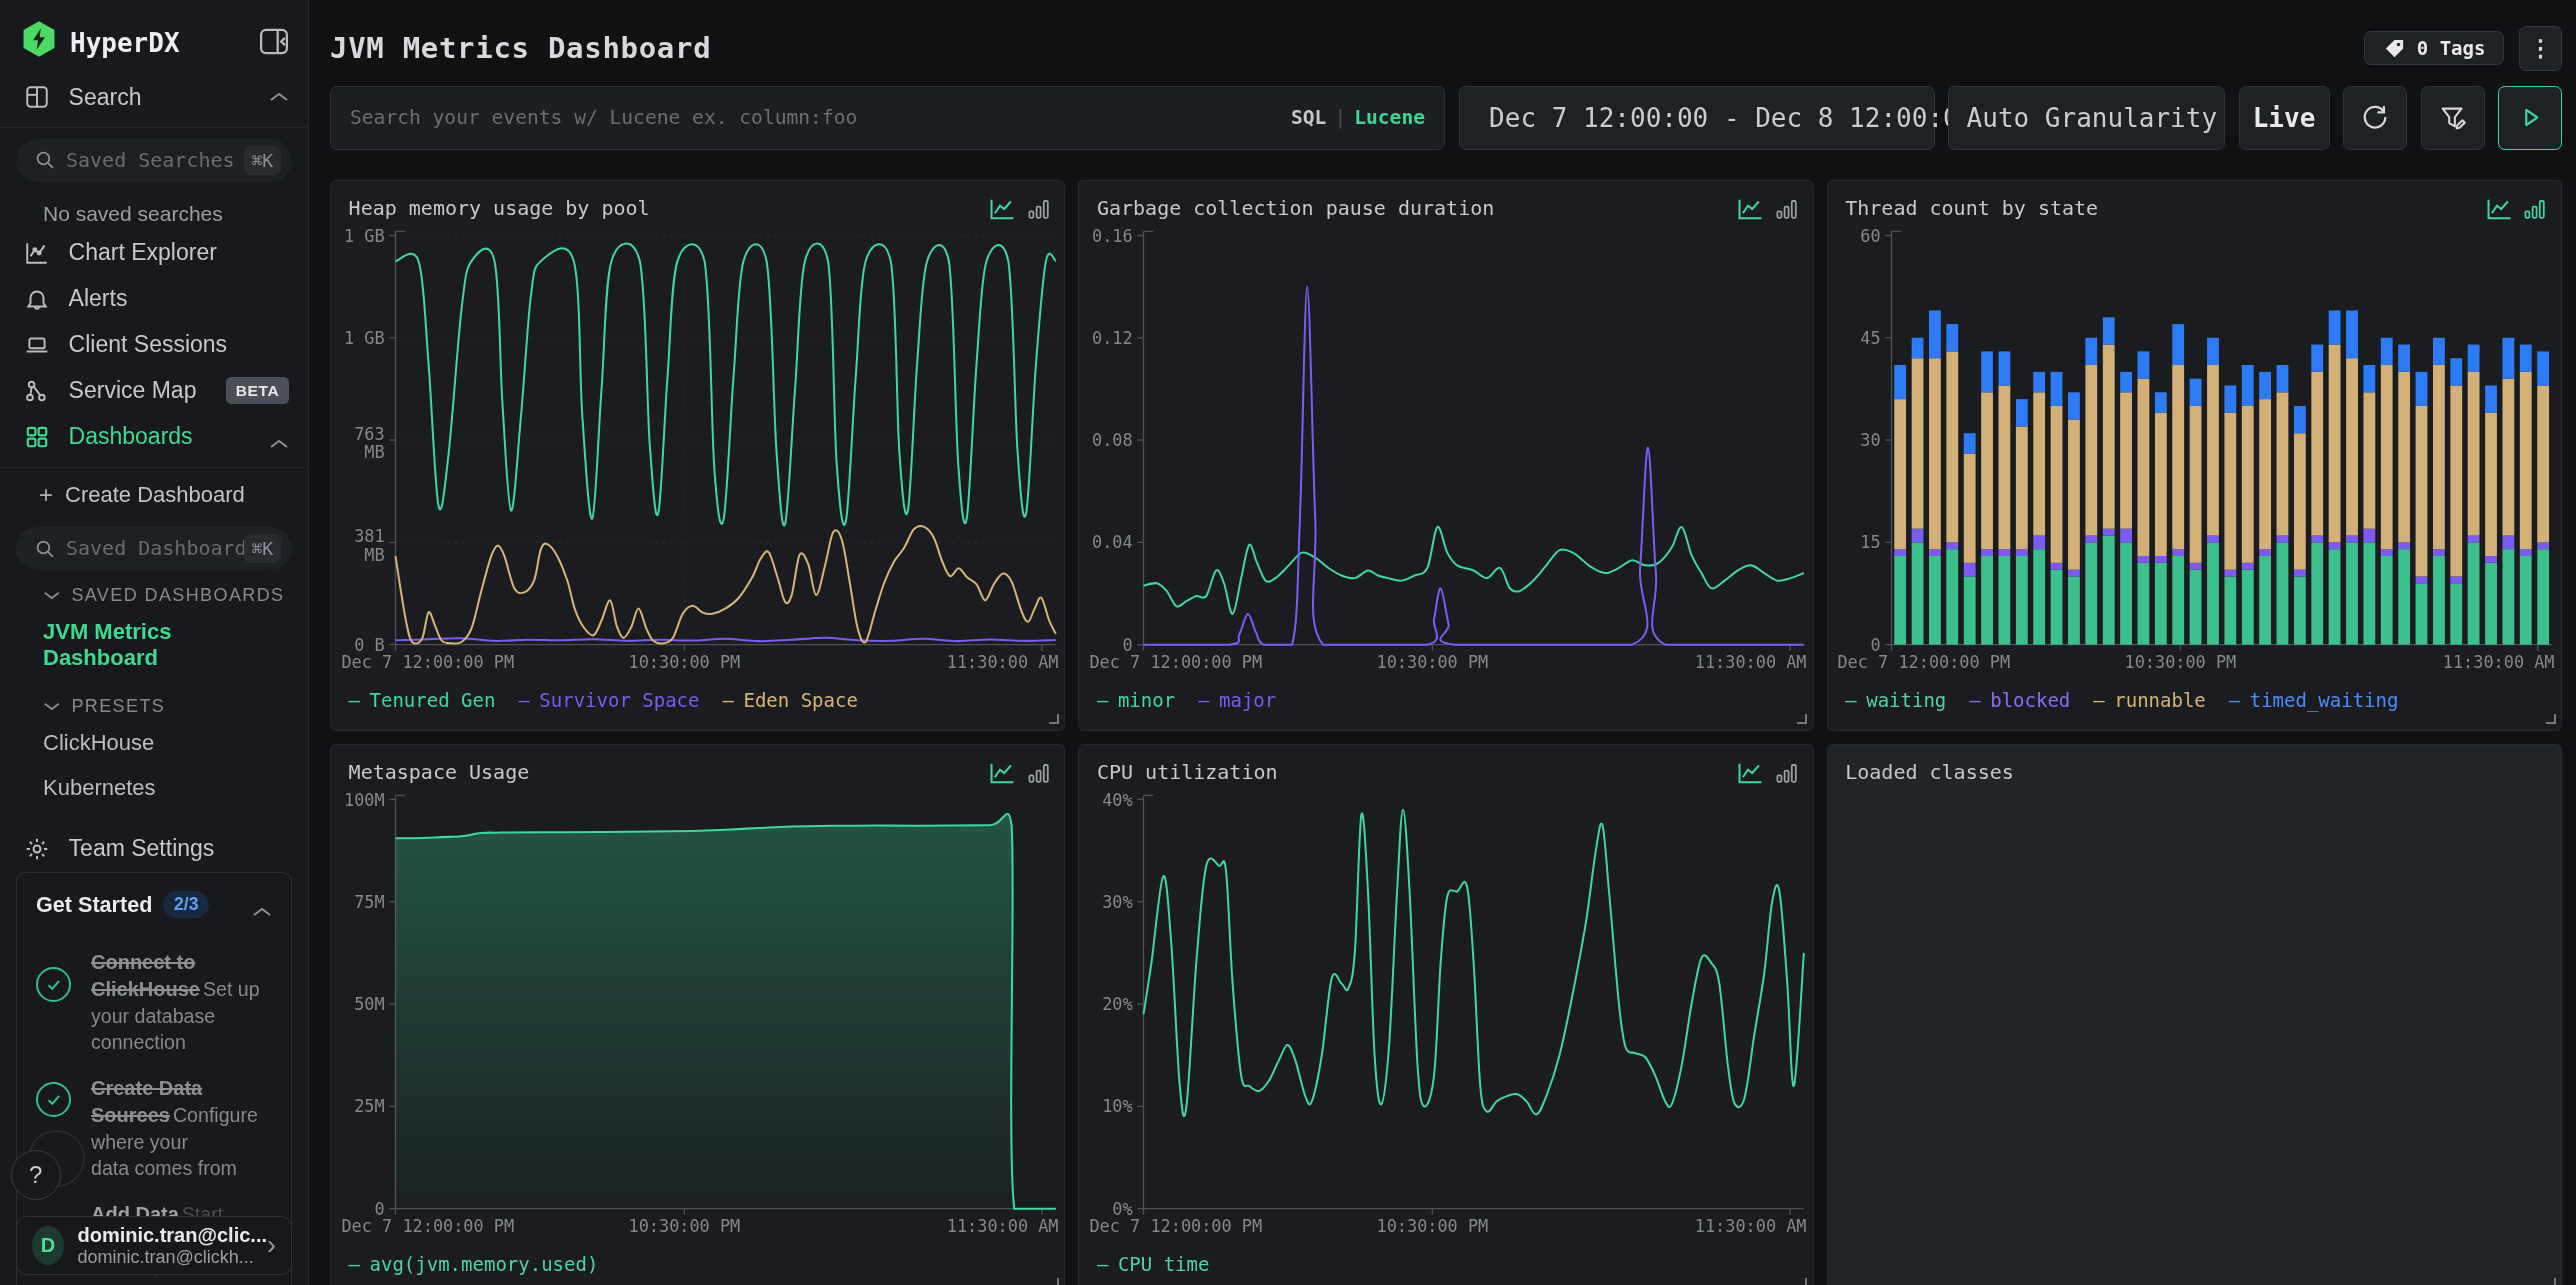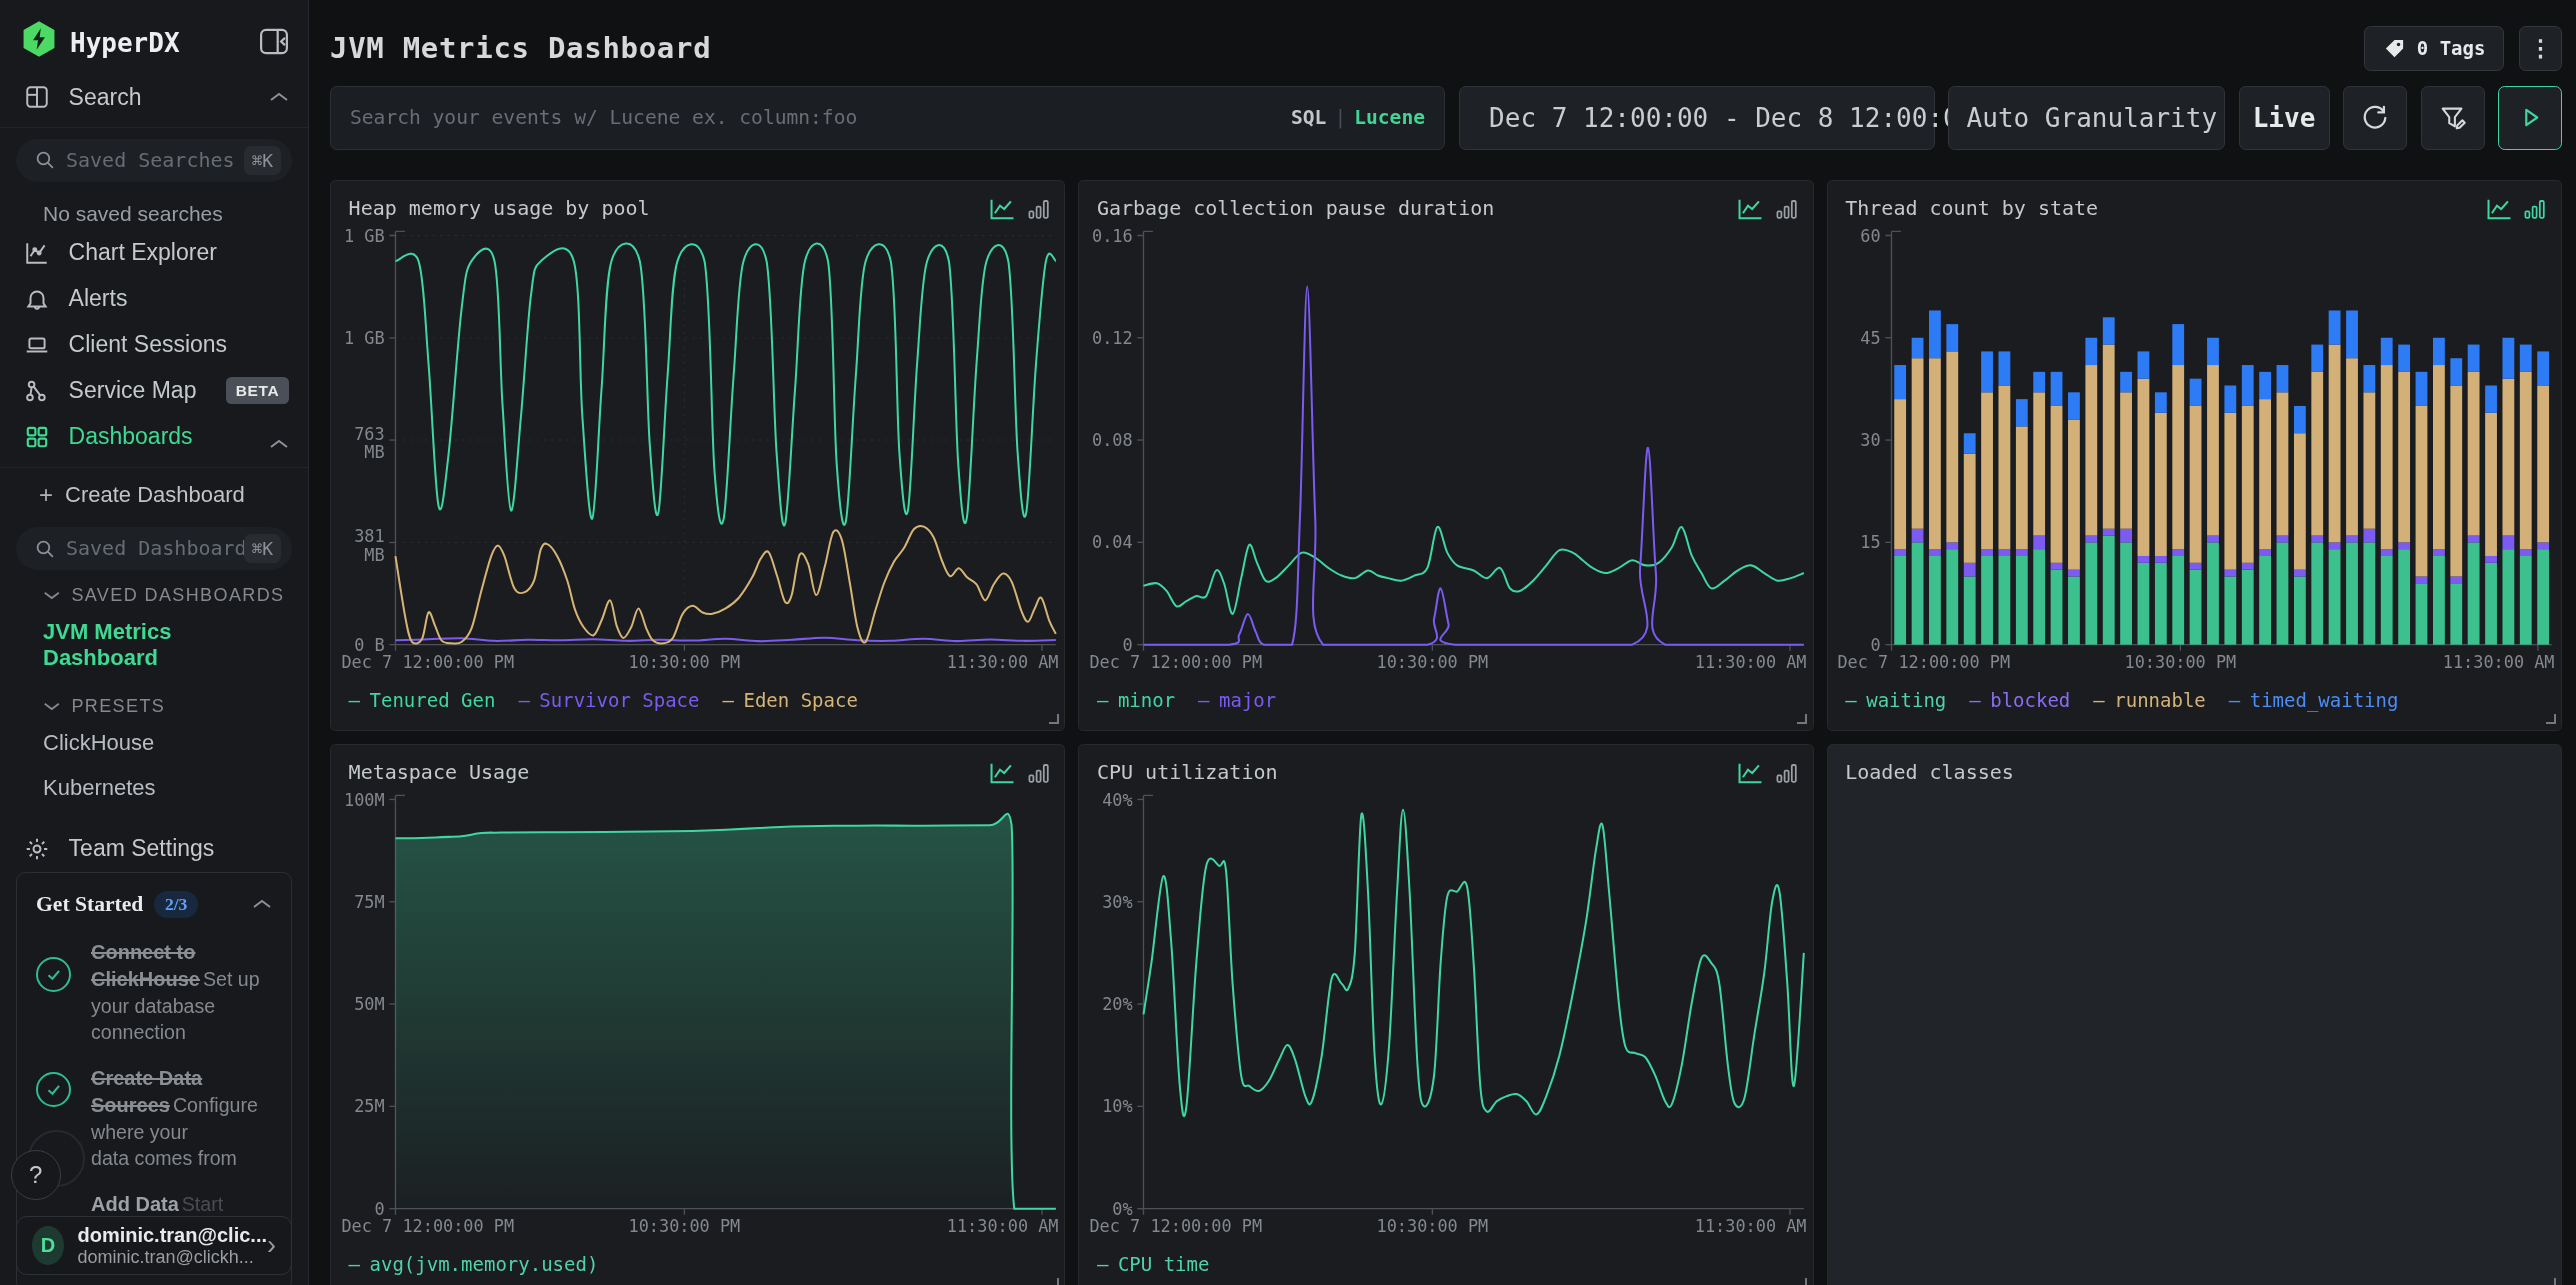--- a/index.html
+++ b/index.html
@@ -42,21 +42,21 @@
   .sb-section{display:flex;align-items:center;padding:15px 19px 4px 43px;font-size:18px;
     letter-spacing:1.4px;color:#85898f;}
   .sb-section svg{margin-right:10.8px;}
   .sb-link{padding:9.5px 19px 9.5px 43px;font-size:22px;color:#b9bcc0;}
   .sb-link.green{color:var(--link);font-weight:bold;}
   .chev{margin-left:auto;}
 
   
   .gs-card{position:absolute;left:16px;right:16px;top:872px;background:#17191c;
     border:1.4px solid #2b2f34;border-radius:9.5px;padding:17.6px 19px 16px 19px;}
-  .gs-head{display:flex;align-items:center;margin-bottom:21px;font-family:Liberation Serif, serif;}
+  .gs-head{display:flex;align-items:flex-end;margin-bottom:31px;}
   .gs-title{font-size:21.6px;font-weight:bold;color:#e9eaec;}
   .gs-badge{background:#18283f;color:#5ea2f7;font-size:17.6px;font-weight:bold;border-radius:13.5px;
     padding:3.4px 10.8px;margin-left:10.8px;}
   .gs-step{display:flex;margin-bottom:20px;}
   .gs-check{width:35px;min-width:35px;height:35px;border:2px solid #2fbe8b;border-radius:50%;
     display:flex;align-items:center;justify-content:center;margin:17.6px 20px 0 0;}
   .gs-body{flex:1;}
   .gs-step-title{font-size:20px;font-weight:bold;color:#8b8f94;line-height:27px;}
   .gs-step-title.struck{text-decoration:line-through;}
   .gs-step-title.plain{color:#9ea2a7;}
@@ -76,21 +76,21 @@
   .user-name{font-size:20px;font-weight:bold;color:#e8e9eb;line-height:24px;}
   .user-mail{font-size:18px;color:#9a9da1;line-height:21.6px;}
   .user-chevron{margin-left:auto;color:#9a9da1;font-size:27px;}
 
   
   .main{flex:1;height:100%;overflow:hidden;}
   .page-header{display:flex;align-items:center;padding:20px 14px 0 21px;height:76px;}
   .page-title{font-family:"DejaVu Sans Mono",monospace;font-size:29px;font-weight:bold;
     color:#d6d8da;letter-spacing:0.7px;flex:1;}
   .tags-btn{display:flex;align-items:center;gap:10.8px;background:var(--btn);border:1.4px solid #33373d;
-    border-radius:6.8px;height:45px;padding:0 17.6px;color:#e8e9eb;
+    border-radius:6.8px;height:34px;padding:0 17.6px;color:#e8e9eb;
     font-family:"DejaVu Sans Mono",monospace;font-weight:bold;font-size:19px;cursor:pointer;}
   .kebab-btn{width:43px;height:45px;margin-left:15px;background:var(--btn);border:1.4px solid #33373d;
     border-radius:6.8px;color:#d6d8da;font-size:23px;font-weight:bold;cursor:pointer;}
 
   .toolbar{display:flex;align-items:center;gap:13.5px;margin:9.5px 14px 0 21px;height:64px;}
   .search-box{flex:1;display:flex;align-items:center;background:var(--input);border:1.4px solid #2c2f34;
     border-radius:6.8px;height:64px;padding:0 19px;}
   .search-box input{flex:1;background:transparent;border:none;outline:none;color:#c6c9cc;
     font-family:"DejaVu Sans Mono",monospace;font-size:19.6px;}
   .search-box input::placeholder{color:#6a6e74;}

